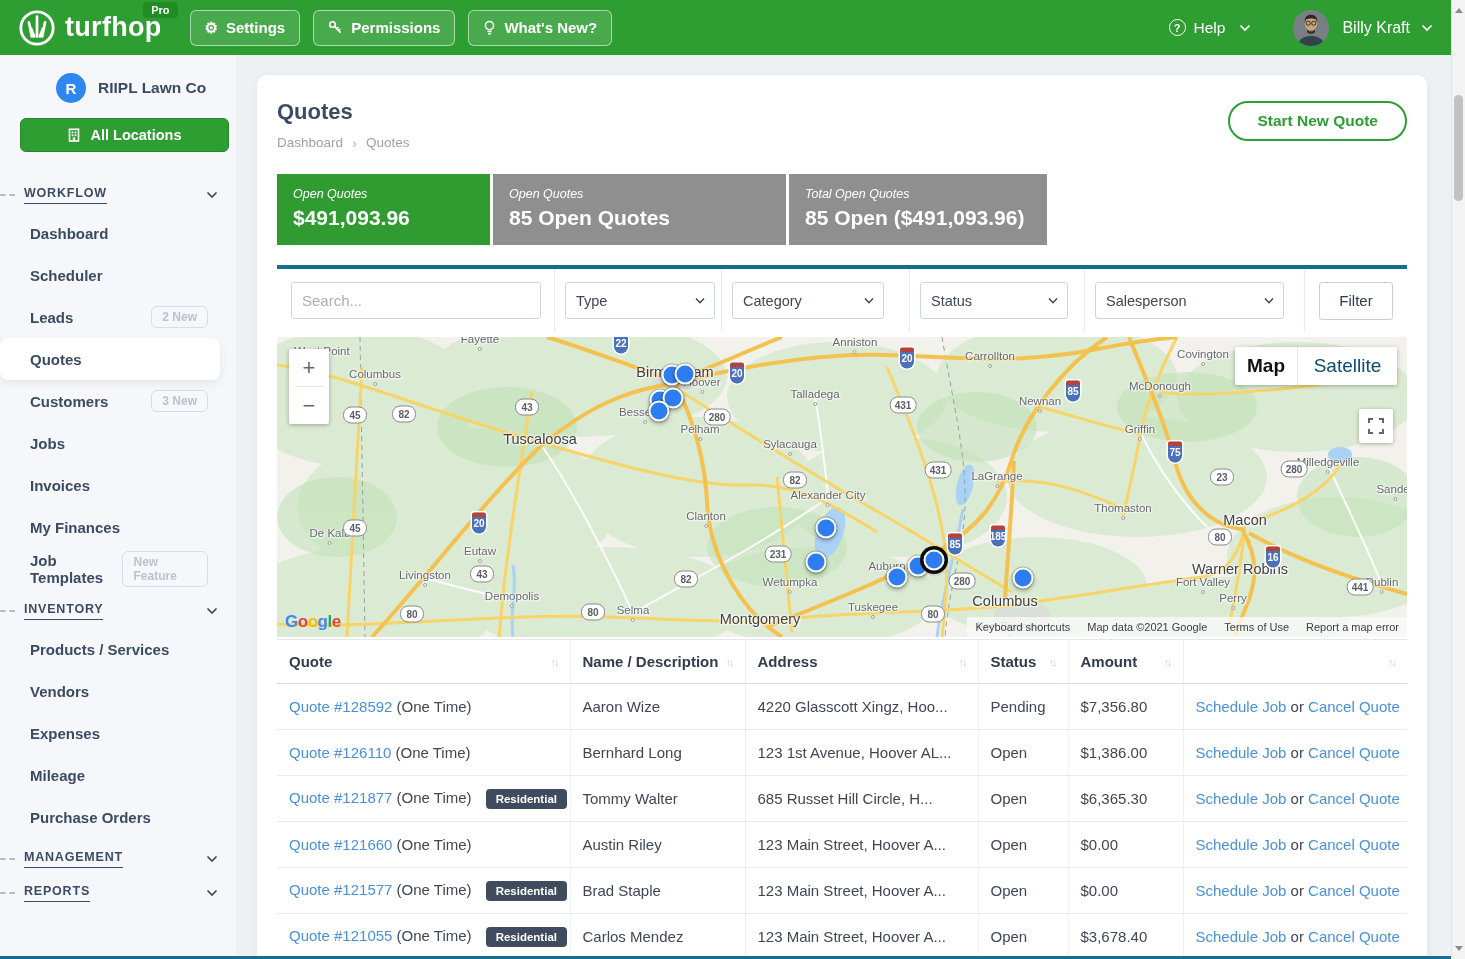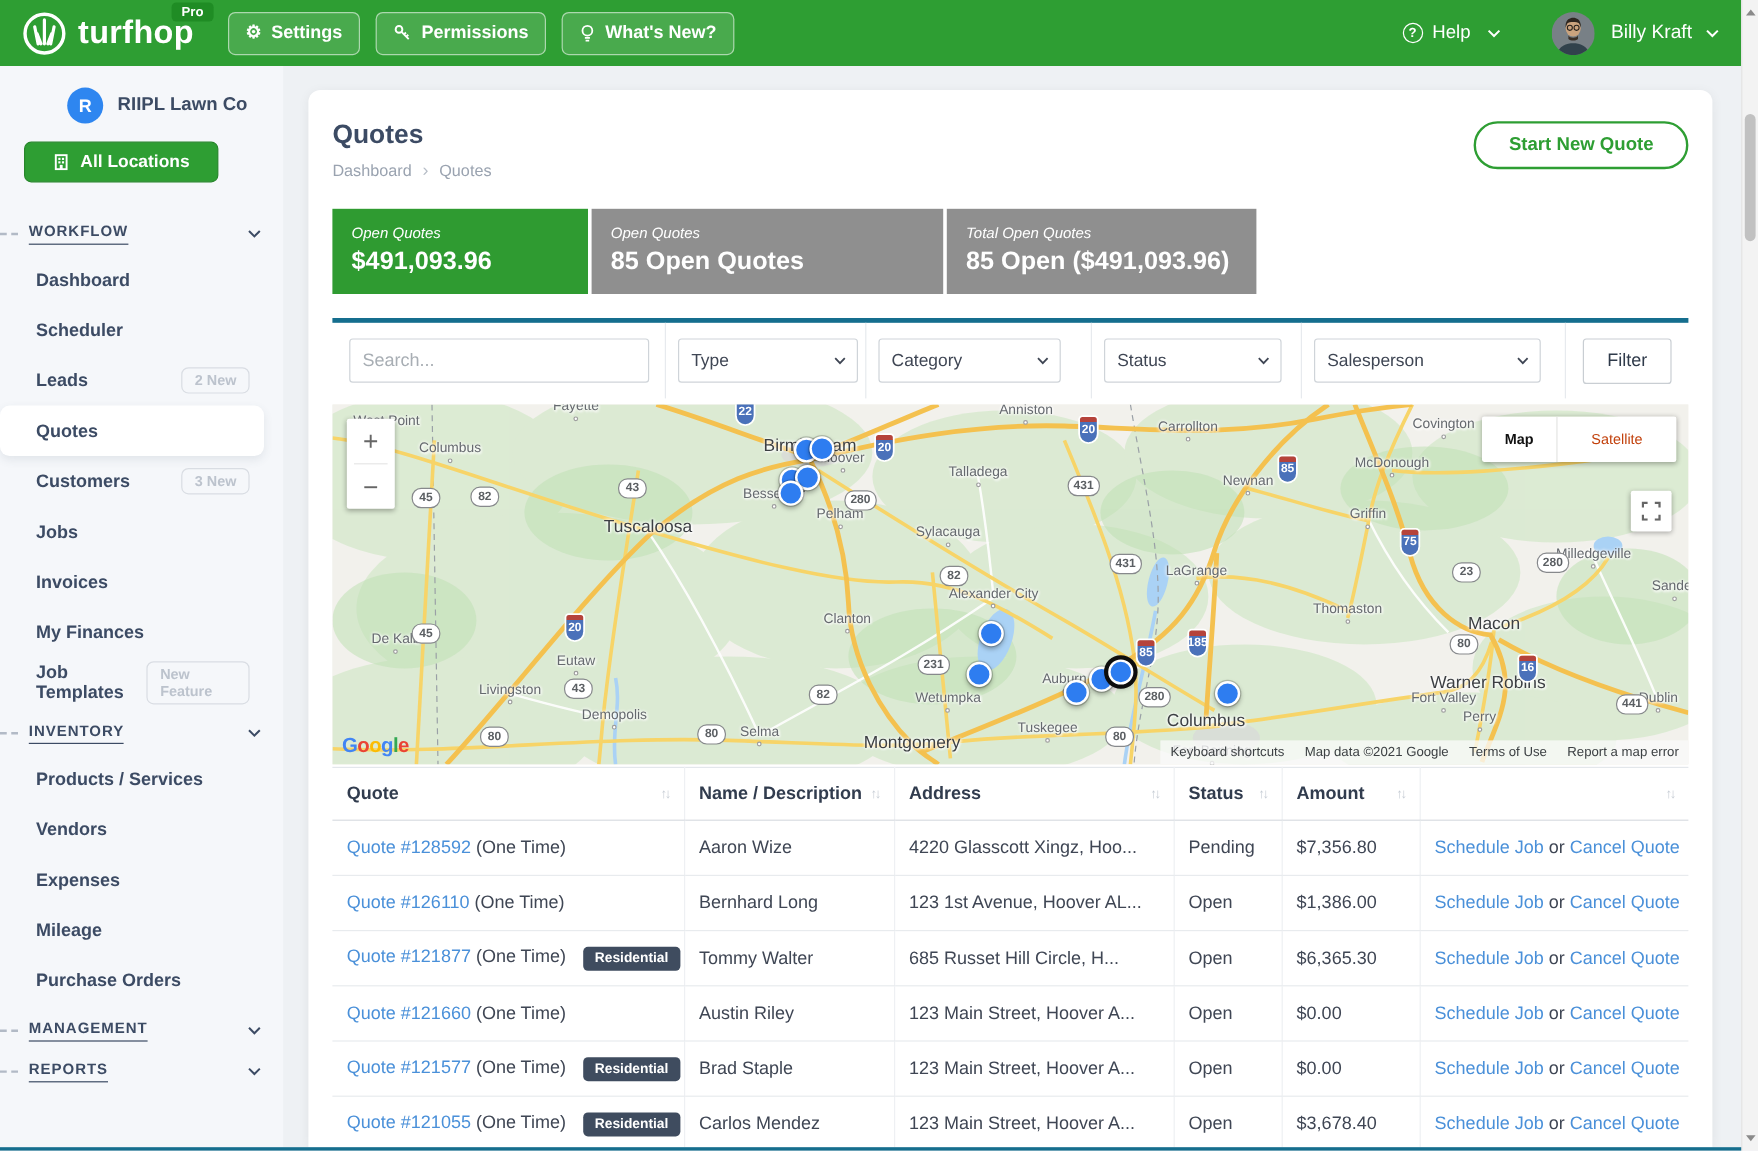--- a/index.html
+++ b/index.html
@@ -44,21 +44,21 @@
   .sb-arrow.up { top:3px; } .sb-arrow.down { bottom:3px; }
   .tri-up { width:0; height:0; border-left:4px solid transparent; border-right:4px solid transparent; border-bottom:5px solid #8a8a8a; }
   .tri-down { width:0; height:0; border-left:4px solid transparent; border-right:4px solid transparent; border-top:5px solid #8a8a8a; }
   .sb-thumb { position:absolute; top:95px; left:2px; width:9px; height:106px; background:#c1c1c1; border-radius:5px; cursor:pointer; }
   
   .sidebar { position:absolute; top:55px; left:0; width:236px; bottom:3px; background:#f5f7fa; padding-top:18px; overflow:hidden; }
   .company { display:flex; align-items:center; gap:12px; padding-left:56px; cursor:pointer; }
   .company-badge { width:30px; height:30px; border-radius:50%; background:#2e86f0; color:#fff; font-weight:bold;
     font-size:15px; display:flex; align-items:center; justify-content:center; flex:none; }
   .company-name { color:#3c4b64; font-size:15.5px; font-weight:bold; }
-  .all-locations { margin:15px 20px 0; width:162px; height:34px; background:#2e9e33; border:1px solid #27862b;
+  .all-locations { margin:15px 20px 0; width:209px; height:34px; background:#2e9e33; border:1px solid #27862b;
     border-radius:6px; color:#fff; font-weight:bold; font-size:14.5px; display:flex; align-items:center;
     justify-content:center; gap:9px; cursor:pointer; font-family:inherit; }
   #sidebar-nav { margin-top:30px; }
   .side-section { display:flex; align-items:center; height:26px; margin:8px 0 4px; cursor:pointer; }
   .dashes { width:15px; border-top:2px dashed #b2bac6; margin-right:9px; }
   .side-section-label { color:#3c4b64; font-weight:bold; font-size:12.5px; letter-spacing:.8px;
     border-bottom:1.5px solid #3c4b64; padding-bottom:3px; }
   .side-chev { margin-left:auto; margin-right:18px; display:flex; }
   .side-item { display:flex; align-items:center; height:42px; padding-left:30px; color:#3c4b64; font-size:15px;
     font-weight:bold; cursor:pointer; margin-right:16px; border-radius:8px; }
@@ -119,23 +119,23 @@
   .map-marker { position:absolute; width:21px; height:21px; border-radius:50%; background:#2e7df0;
     border:2.5px solid #fff; transform:translate(-50%,-50%); cursor:pointer; z-index:3;
     box-shadow:0 0 0 1px rgba(0,0,0,.18), 0 2px 4px rgba(0,0,0,.35); }
   .map-marker.selected { box-shadow:0 0 0 3.5px #0d0d0d, 0 2px 5px rgba(0,0,0,.5); z-index:4; }
   .map-zoom { position:absolute; top:12px; left:12px; width:40px; background:#fff; border-radius:2px;
     box-shadow:0 1px 4px rgba(0,0,0,.3); z-index:5; }
   .zoom-btn { height:37px; display:flex; align-items:center; justify-content:center; font-size:22px; color:#666; cursor:pointer; }
   .zoom-div { height:1px; background:#e6e6e6; margin:0 6px; }
   .map-type { position:absolute; top:10px; right:10px; display:flex; box-shadow:0 1px 4px rgba(0,0,0,.3);
     border-radius:2px; overflow:hidden; z-index:5; }
-  .mt-btn { height:38px; background:#fff; display:flex; align-items:center; justify-content:center; font-size:12px; cursor:pointer; }
+  .mt-btn { height:38px; background:#fff; display:flex; align-items:center; justify-content:center; font-size:19px; cursor:pointer; }
   .mt-map { width:62px; font-weight:bold; color:#111; }
-  .mt-sat { width:100px; color:#c2410c; border-left:1px solid #e6e6e6; }
+  .mt-sat { width:100px; color:#0c4a6e; border-left:1px solid #e6e6e6; }
   .map-full { position:absolute; top:72px; right:14px; width:34px; height:34px; background:#fff; border-radius:2px;
     box-shadow:0 1px 4px rgba(0,0,0,.3); display:flex; align-items:center; justify-content:center; cursor:pointer; z-index:5; }
   .map-google { position:absolute; left:8px; bottom:5px; font-size:17px; font-weight:bold; letter-spacing:-.5px; z-index:5; cursor:pointer; }
   .map-attrib { position:absolute; right:0; bottom:0; display:flex; gap:17px; font-size:11px; color:#3c4043;
     background:rgba(250,250,250,.78); padding:4px 8px; z-index:5; align-items:center; }
   .map-attrib span { cursor:pointer; }
   
   table.quote-table { width:100%; border-collapse:collapse; table-layout:fixed; margin-top:2px; }
   th { height:44px; font-size:15px; color:#313c4e; border-top:1px solid #e3e7eb; border-bottom:1px solid #d9dde2;
     border-right:1px solid #eef0f3; padding:0 12px; text-align:left; cursor:pointer; }

